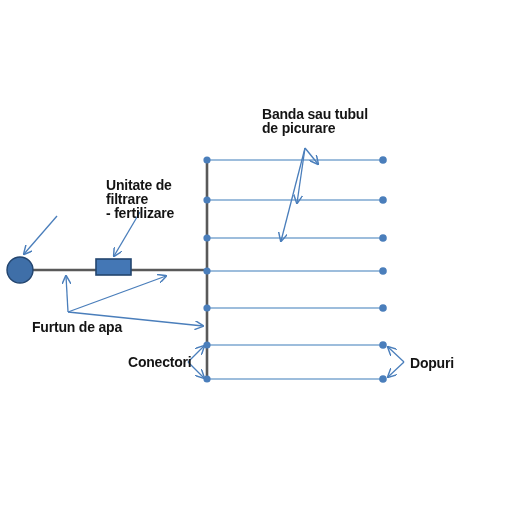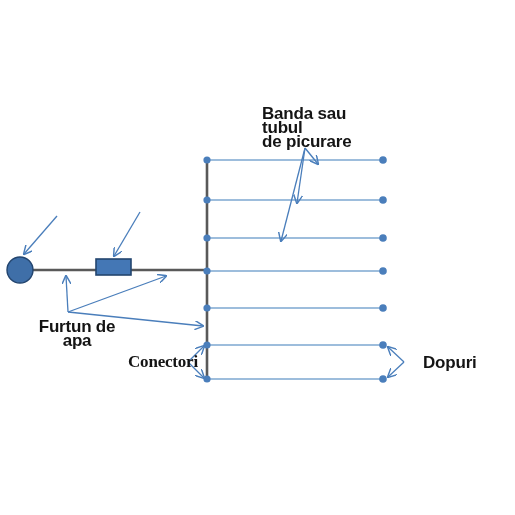--- a/index.html
+++ b/index.html
@@ -19,32 +19,32 @@
     position: absolute;
     left: 0;
     top: 0;
     width: 515px;
     height: 515px;
   }
   .label {
     position: absolute;
     font-family: "Liberation Sans", sans-serif;
     font-weight: bold;
-    font-size: 17px;
+    font-size: 14px;
     line-height: 14px;
     color: #141414;
     white-space: pre-line;
     letter-spacing: -0.2px;
   }
   #label-source       { left: 14px;  top: 178px; width: 104px; }
   #label-filter       { left: 106px; top: 178px; width: 100px; }
   #label-driptape     { left: 262px; top: 107px; width: 110px; }
   #label-hose         { left: 27px;  top: 320px; width: 100px; text-align: center; }
-  #label-connectors   { left: 128px; top: 355px; width: 80px; font-family: Liberation Serif, serif; }
-  #label-plugs        { left: 423px; top: 356px; width: 70px; }
+  #label-connectors   { left: 128px; top: 355px; width: 80px; }
+  #label-plugs        { left: 410px; top: 356px; width: 70px; }
 </style>
 </head>
 <body>
 
 <div id="canvas">
 
   <svg id="diagram-svg" viewBox="0 0 515 515">
     <defs>
       <marker id="arrow-blue" viewBox="0 0 10 10" refX="9" refY="5" markerWidth="7" markerHeight="7" orient="auto-start-reverse">
         <path d="M 0 0 L 10 5 L 0 10" fill="none" stroke="#4a7ebb" stroke-width="1.6"></path>
@@ -110,20 +110,22 @@
       <line x1="188" y1="362" x2="204" y2="378" stroke="#4a7ebb" stroke-width="1.3" marker-end="url(#arrow-blue)"></line>
     </g>
 
     <g>
       <line x1="404" y1="362" x2="388" y2="347" stroke="#4a7ebb" stroke-width="1.3" marker-end="url(#arrow-blue)"></line>
       <line x1="404" y1="362" x2="388" y2="377" stroke="#4a7ebb" stroke-width="1.3" marker-end="url(#arrow-blue)"></line>
     </g>
   </svg>
 
 
+  <div class="label" id="label-filter">Unitate de filtrare
+- fertilizare</div>
 
   <div class="label" id="label-driptape">Banda sau tubul
 de picurare</div>
 
   <div class="label" id="label-hose">Furtun de apa</div>
 
   <div class="label" id="label-connectors">Conectori</div>
 
   <div class="label" id="label-plugs">Dopuri</div>
 

